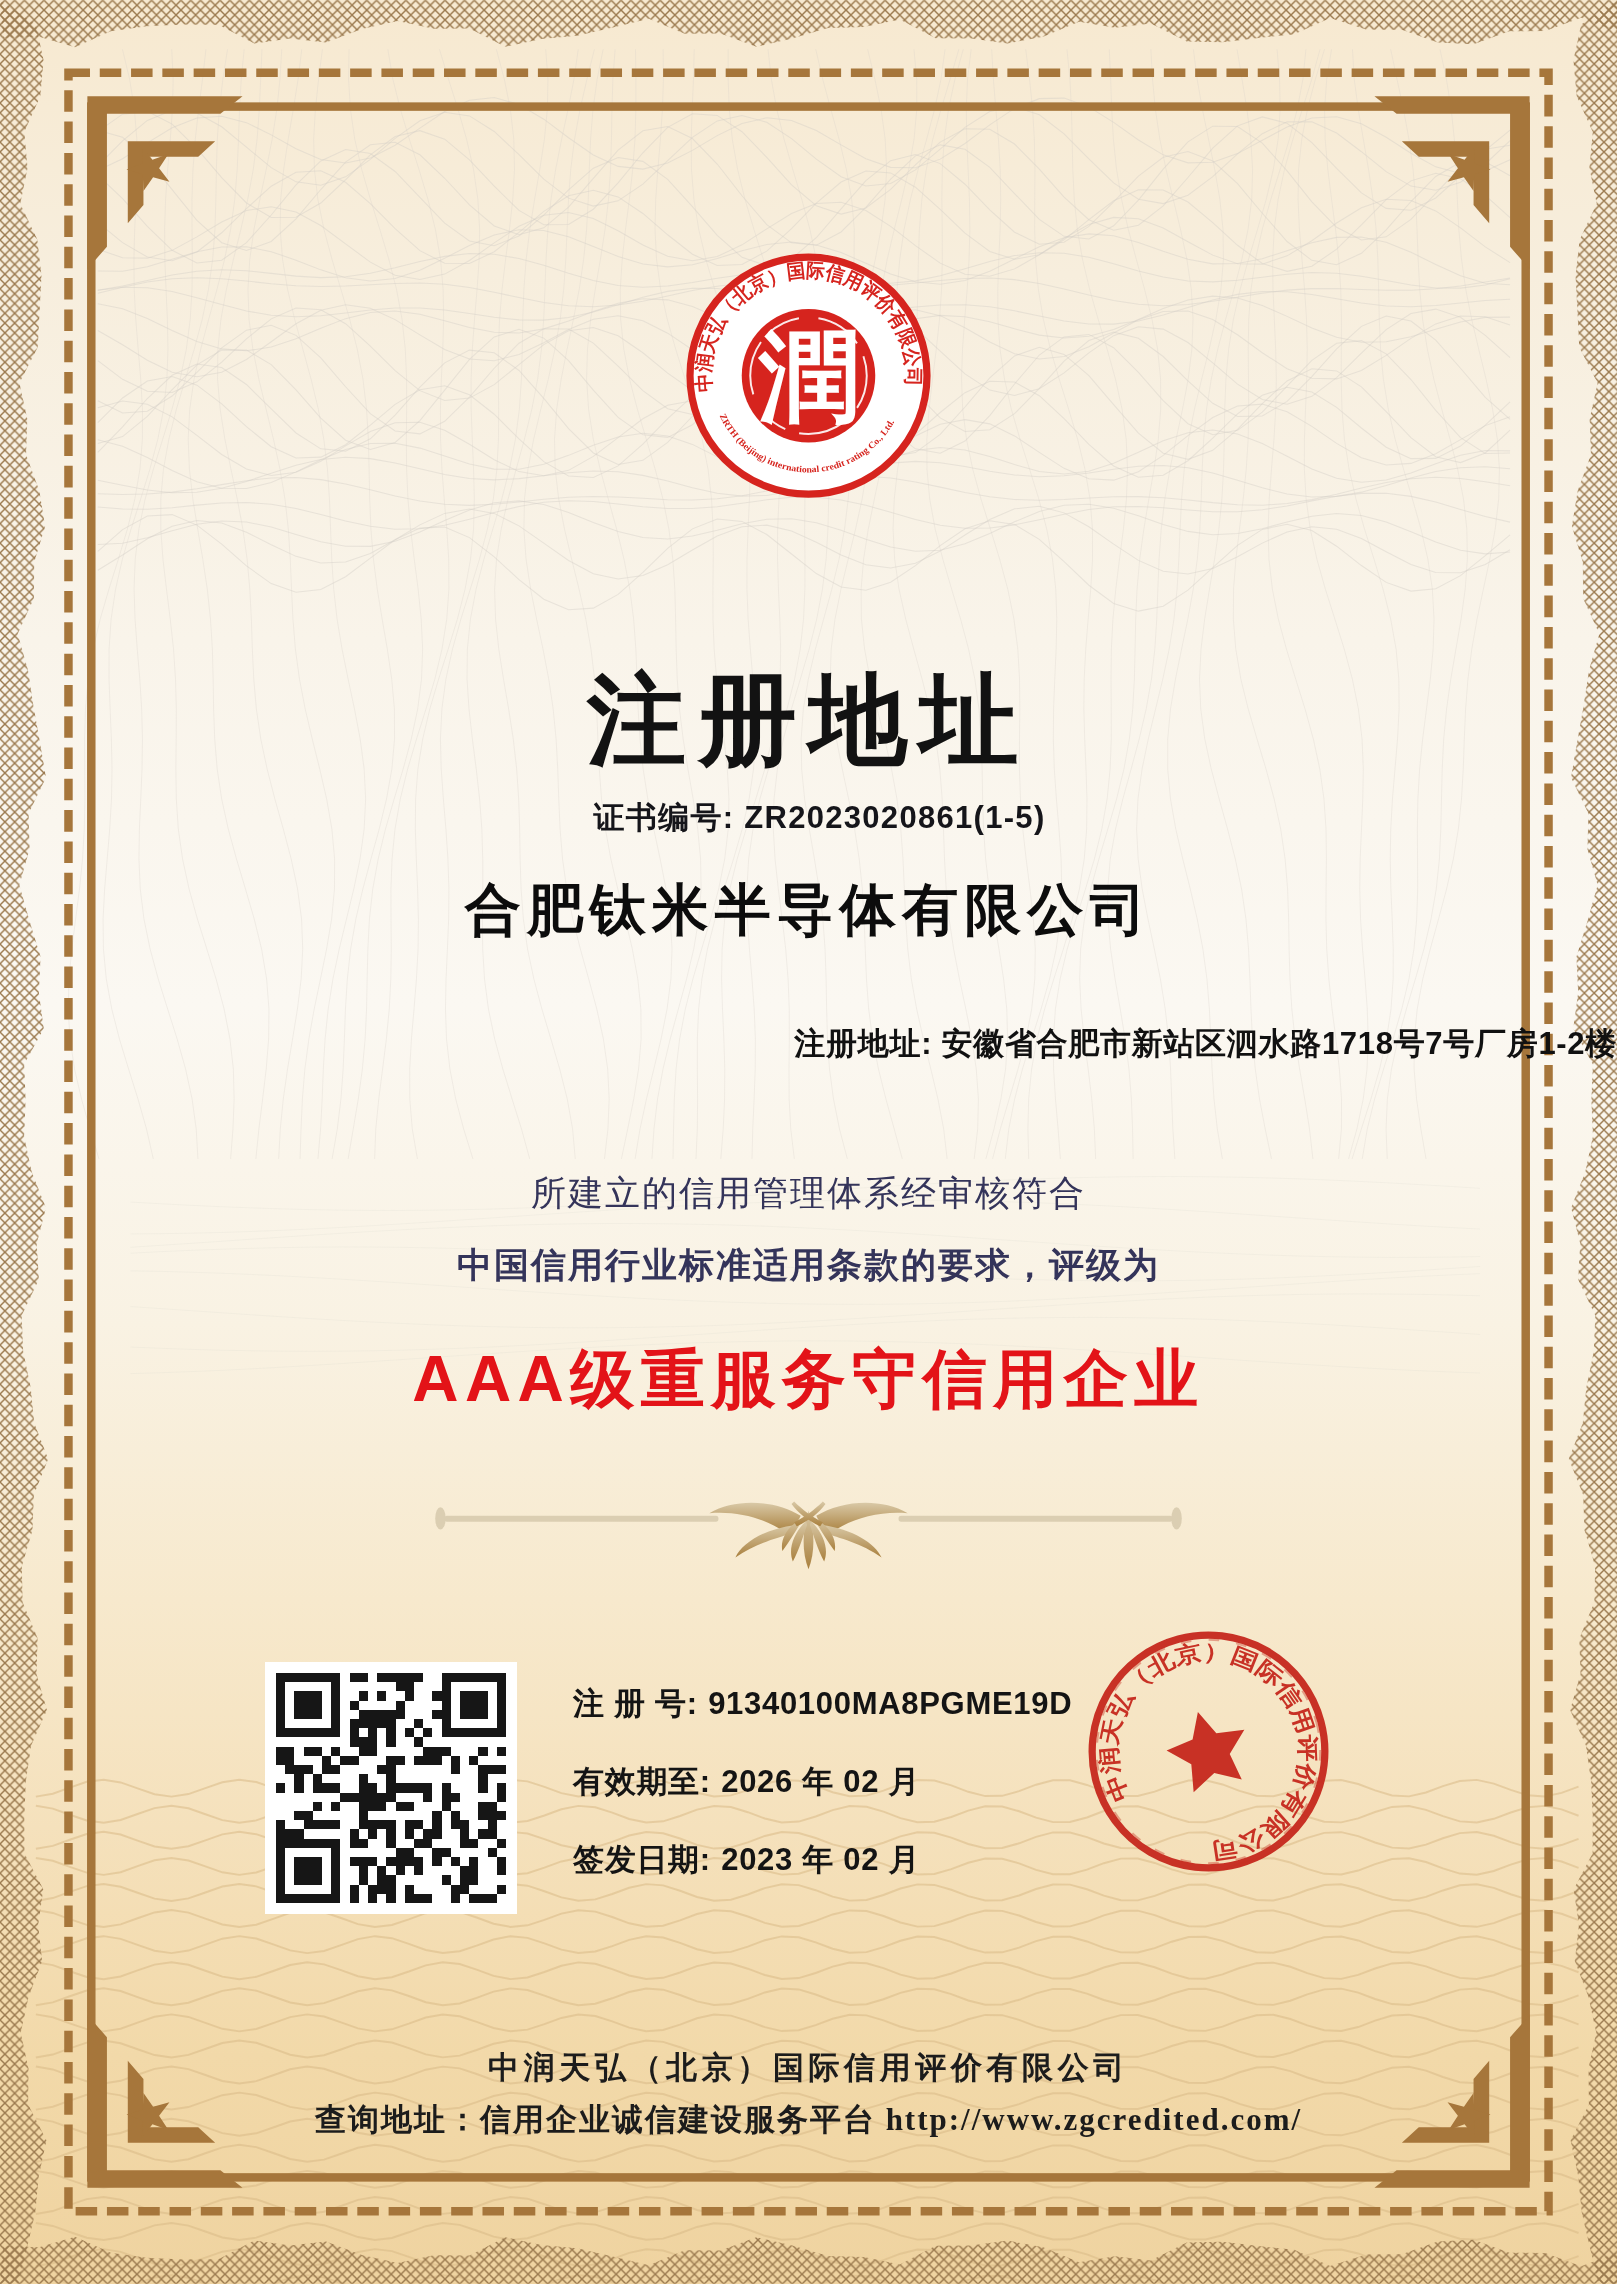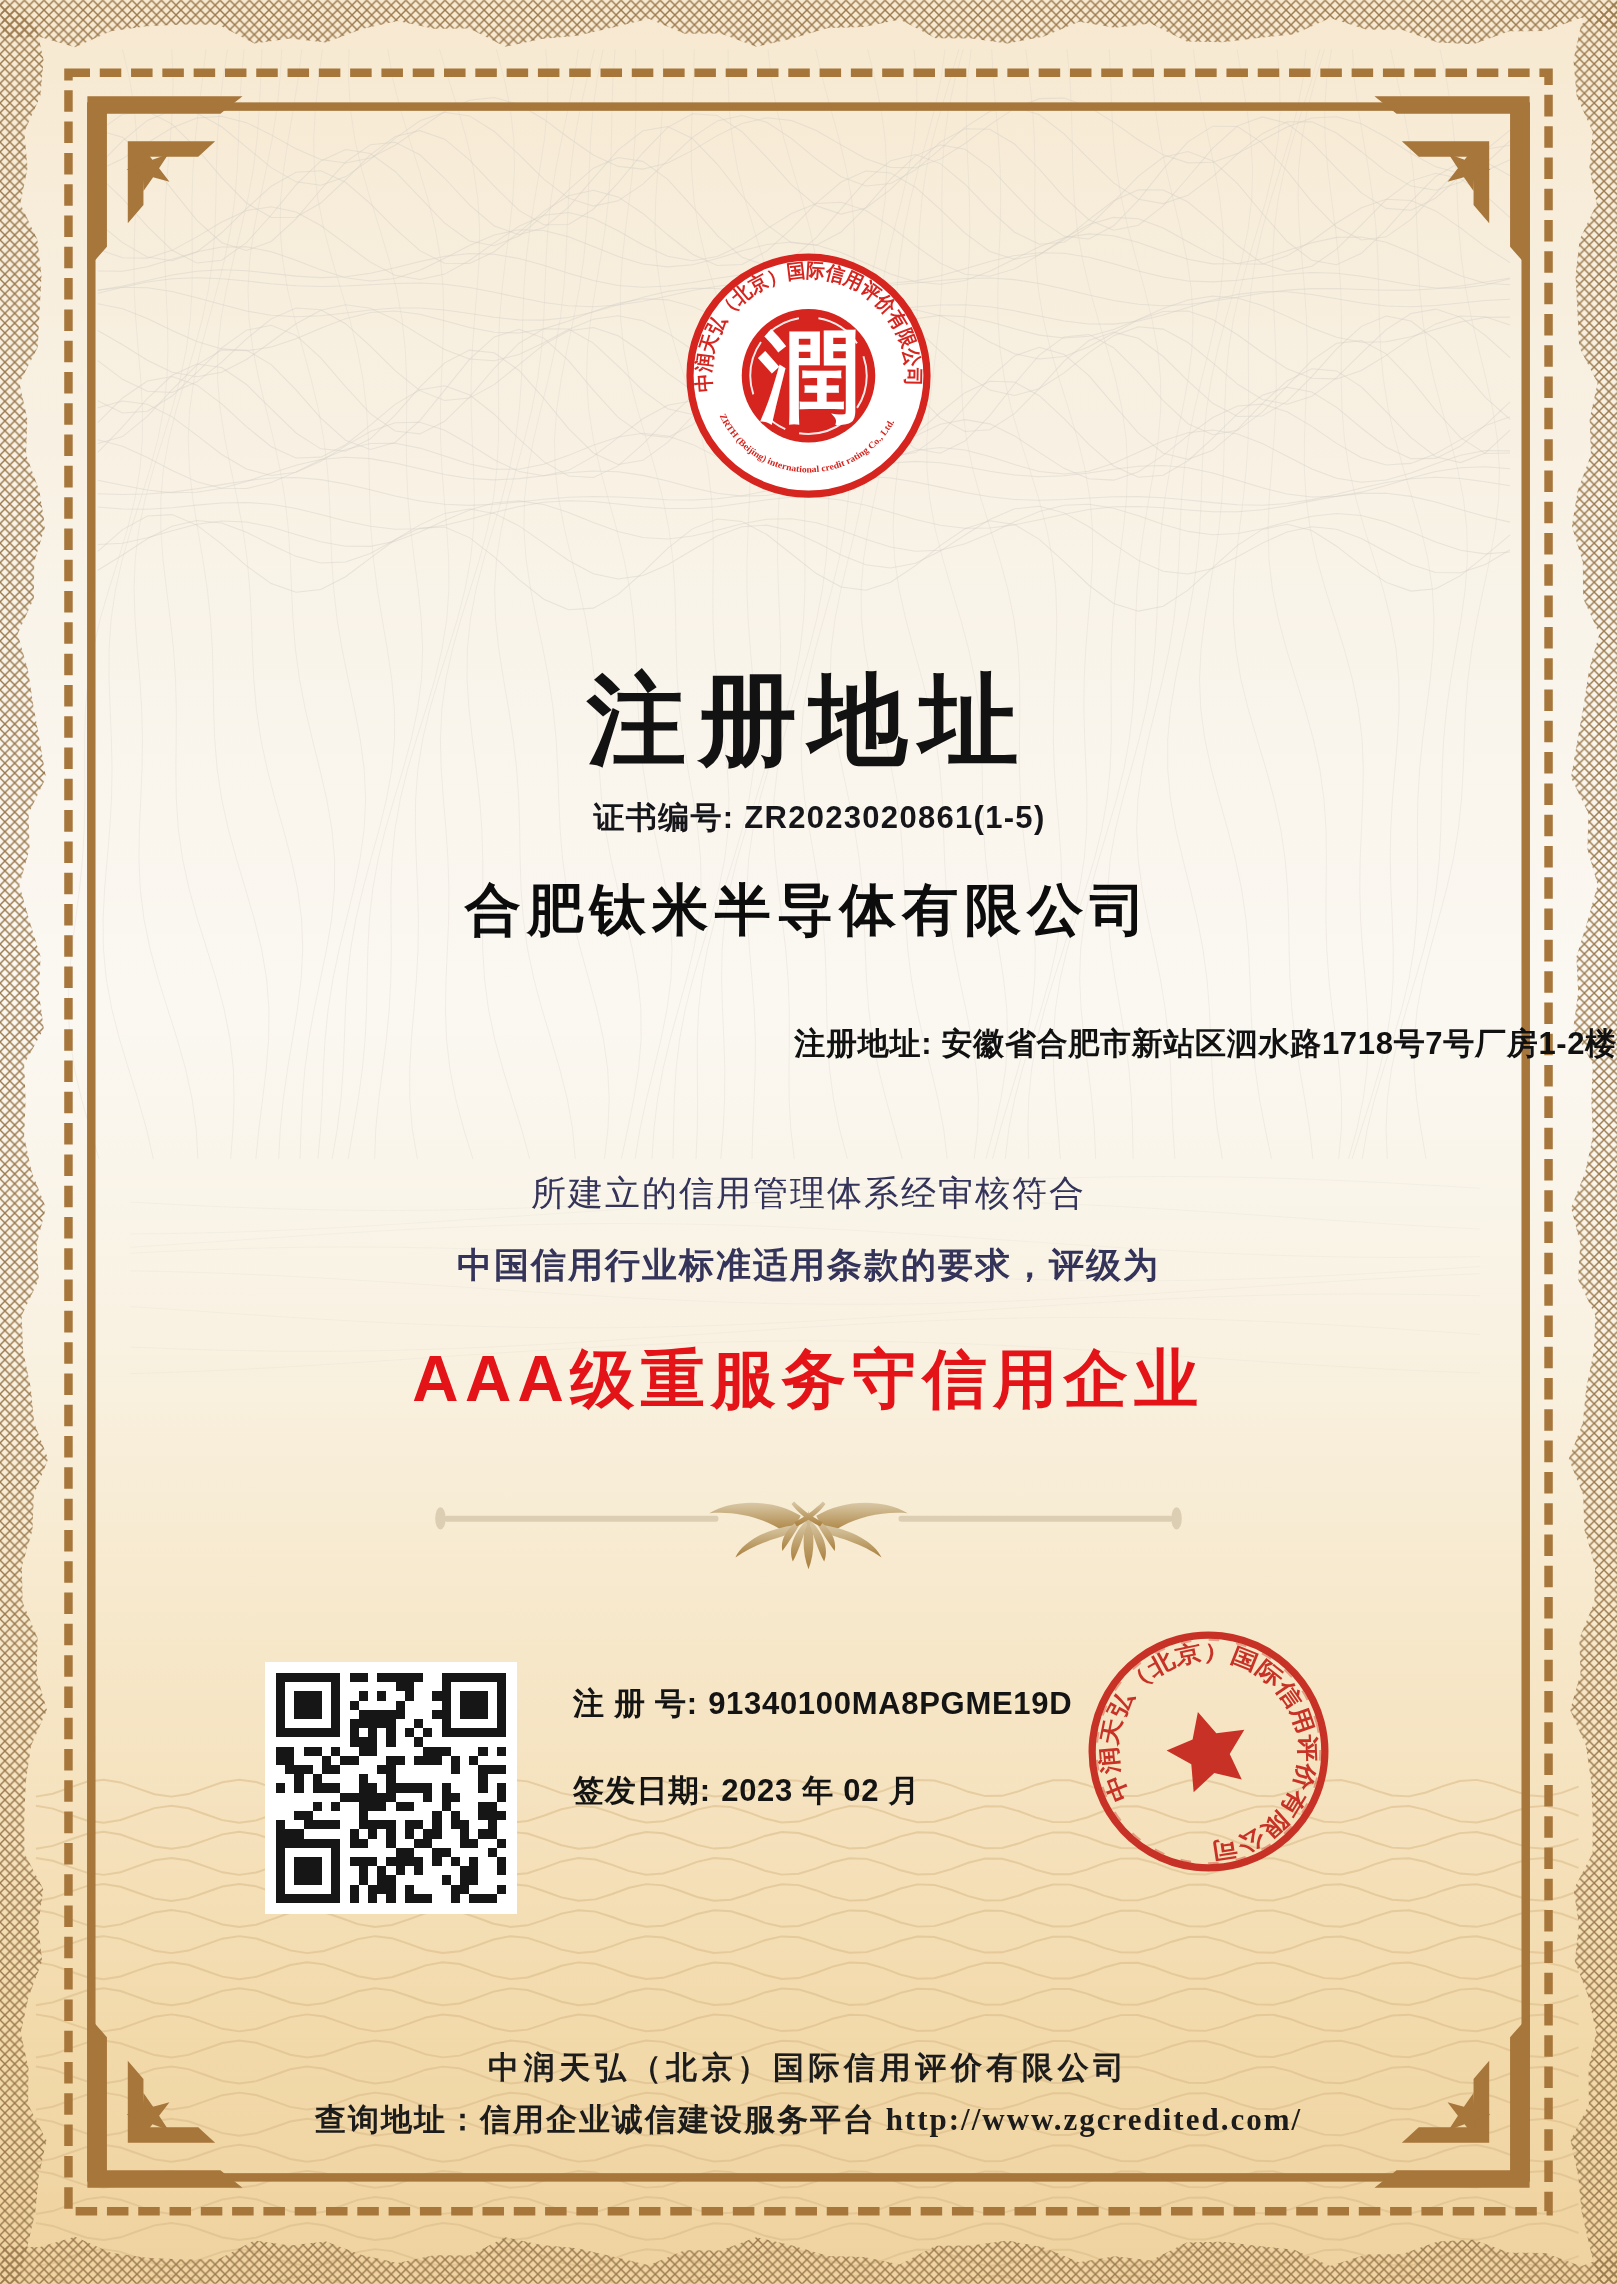--- a/index.html
+++ b/index.html
@@ -31,21 +31,21 @@
   .divider-wrap{position:absolute;left:430px;top:1496px;width:757px;height:80px;}
 
   .qr-panel{
     position:absolute;left:265px;top:1662px;width:230px;height:230px;
     background:#ffffff;padding:11px;
   }
   .qr-panel svg{display:block;width:230px;height:230px;}
 
   .info-block{
     position:absolute;left:573px;top:1683px;
-    display:flex;flex-direction:column;gap:45px;
+    display:flex;flex-direction:column;gap:36px;
     font-size:31px;color:#141414;font-weight:600;
   }
   .info-row{white-space:nowrap;letter-spacing:0.7px;}
   .info-row .lbl{margin-right:10.4px;}
 
   .stamp-wrap{position:absolute;left:1073px;top:1616px;width:271px;height:271px;opacity:.95;mix-blend-mode:multiply;}
 
   .footer-company{top:2047px;font-size:31px;font-weight:600;letter-spacing:4.6px;color:#1c1c1c;}
   .footer-query{top:2099px;font-size:31px;font-weight:600;letter-spacing:2px;color:#1c1c1c;}
 </style>
@@ -555,20 +555,23 @@
           <rect x="22" y="24" width="1" height="1" fill="#161616"></rect>
           <rect x="23" y="24" width="1" height="1" fill="#161616"></rect>
         </svg>
     </div>
 
     <div class="info-block hei">
       <div class="info-row">
         <span class="lbl">注 册 号:</span><span>91340100MA8PGME19D</span>
       </div>
       <div class="info-row">
+        <span class="lbl">有效期至:</span><span>2026 年 02 月</span>
+      </div>
+      <div class="info-row">
         <span class="lbl">签发日期:</span><span>2023 年 02 月</span>
       </div>
     </div>
 
     <div class="stamp-wrap">
       <svg width="271" height="271" viewBox="0 0 410 410">
         <defs>
           <path id="stampArc" d="M71.7,240.7 A138,138 0 1 1 338.3,169.3 A138,138 0 1 1 71.7,240.7"></path>
         </defs>
         <g transform="rotate(-15 205 205)">

